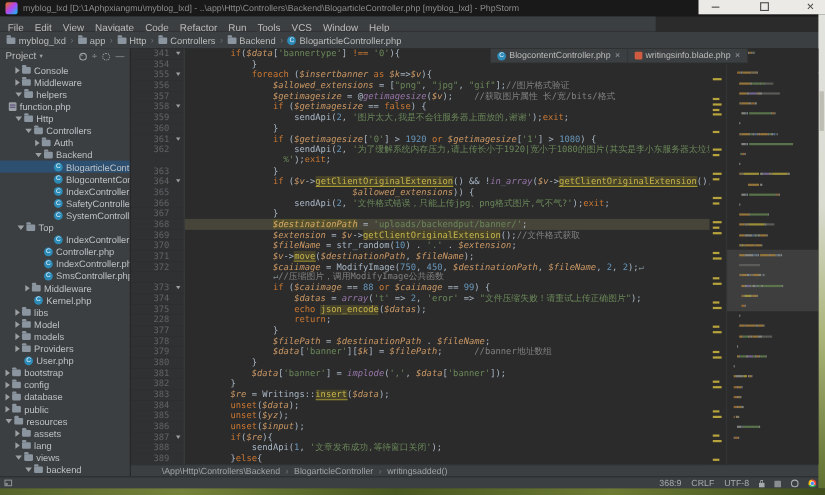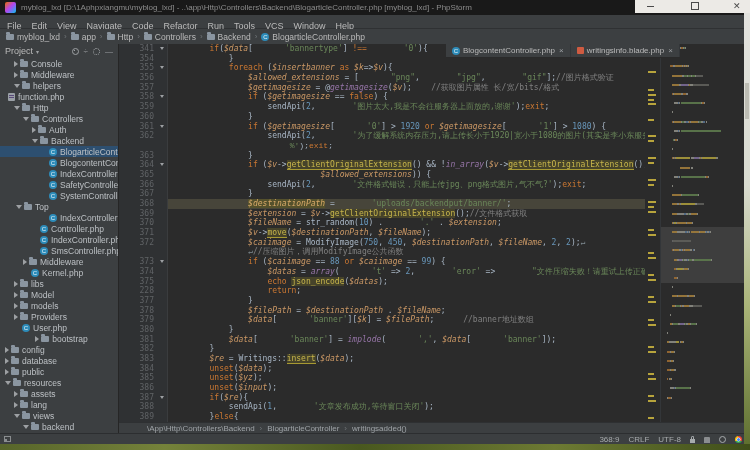--- a/index.html
+++ b/index.html
@@ -8,21 +8,21 @@
   
   .titlebar{position:absolute;left:0;top:0;width:750px;height:15px;background:#191919;}
   .ps-icon{position:absolute;left:5px;top:2px;width:11px;height:11px;border-radius:2px;
            background:linear-gradient(135deg,#e76f00 0%,#b345f1 48%,#07c3f2 100%);}
   .title-text{position:absolute;left:21px;top:3px;font-size:8px;color:#8c8c8c;white-space:nowrap;}
   .win-corner{position:absolute;left:635px;top:0;width:115px;height:13px;background:#eceae6;}
   .wc-min{position:absolute;left:12px;top:6px;width:7px;height:1px;background:#4a4a4a;}
   .wc-max{position:absolute;left:56px;top:2px;width:6px;height:6px;border:1px solid #4a4a4a;}
   .wc-close{position:absolute;left:98px;top:0px;font-size:9px;line-height:12px;color:#4a4a4a;}
   
-  .menubar{position:absolute;left:0;top:15px;width:750px;height:14px;background:#3c3f41;
+  .menubar{position:absolute;left:0;top:15px;width:596px;height:14px;background:#3c3f41;
            border-bottom:1px solid #2f3133;padding-left:2px;box-sizing:border-box;}
   .menu-item{display:inline-block;font-size:9px;line-height:13px;color:#bbbbbb;padding:0 5px;}
   .menu-item::first-letter{text-decoration:underline;}
   
   .navbar{position:absolute;left:0;top:29px;width:750px;height:15px;background:#3c3f41;
           border-bottom:1px solid #282828;}
   .crumbs{position:absolute;left:6px;top:0;height:15px;display:flex;align-items:center;}
   .crumb{display:flex;align-items:center;font-size:8.5px;color:#bbbbbb;white-space:nowrap;}
   .crumb-label{margin-left:3px;}
   .crumb-sep{color:#6f7477;font-size:8px;margin:0 4px;}
@@ -74,21 +74,21 @@
                padding-right:13px;position:relative;}
   .fold{position:absolute;right:3px;top:3px;width:0;height:0;border-top:3px solid #9da0a3;
         border-left:2.5px solid transparent;border-right:2.5px solid transparent;}
   .code-cell{flex:1;font:8px/9.69px "DejaVu Sans Mono","DejaVu Sans",monospace;white-space:pre;
              overflow:hidden;color:#a9b7c6;}
   .code-row.hl .code-cell{background:#47453a;}
   .tk-k{color:#cc7832;}
   .tk-p{color:#a9b7c6;}
   .tk-v{color:#cb9865;font-style:italic;}
   .tk-vh{color:#d8a968;font-style:italic;background:#55512c;}
-  .tk-s{color:#6a8759;margin-left:32px;}
+  .tk-s{color:#6a8759;}
   .tk-n{color:#6897bb;}
   .tk-c{color:#808080;}
   .tk-b{color:#9876aa;font-style:italic;}
   .tk-m{color:#c8b64b;background:rgba(150,138,40,.25);border-bottom:1px solid #a79932;}
   .tk-w{color:#7f8b91;}
   
   .tabbar{position:absolute;left:327px;top:0;height:13px;display:flex;background:#3c3f41;
           border-bottom:1px solid #2a2a2a;z-index:5;}
   .tab{display:flex;align-items:center;gap:3px;padding:0 6px;font-size:8px;color:#bbbbbb;
        border-right:1px solid #333639;white-space:nowrap;}
@@ -317,21 +317,21 @@
         <span class="tree-row" style="padding-left: 14px;">
           <span class="tri tri-r"></span>
           <span class="i-folder"></span>
           <span class="tree-label">Providers</span>
         </span>
         <span class="tree-row" style="padding-left: 14px;">
           <span class="tri tri-none"></span>
           <span class="i-class"></span>
           <span class="tree-label">User.php</span>
         </span>
-        <span class="tree-row" style="padding-left: 5px; justify-content: center;">
+        <span class="tree-row" style="padding-left: 5px;">
           <span class="tri tri-r"></span>
           <span class="i-folder"></span>
           <span class="tree-label">bootstrap</span>
         </span>
         <span class="tree-row" style="padding-left: 5px;">
           <span class="tri tri-r"></span>
           <span class="i-folder"></span>
           <span class="tree-label">config</span>
         </span>
         <span class="tree-row" style="padding-left: 5px;">

